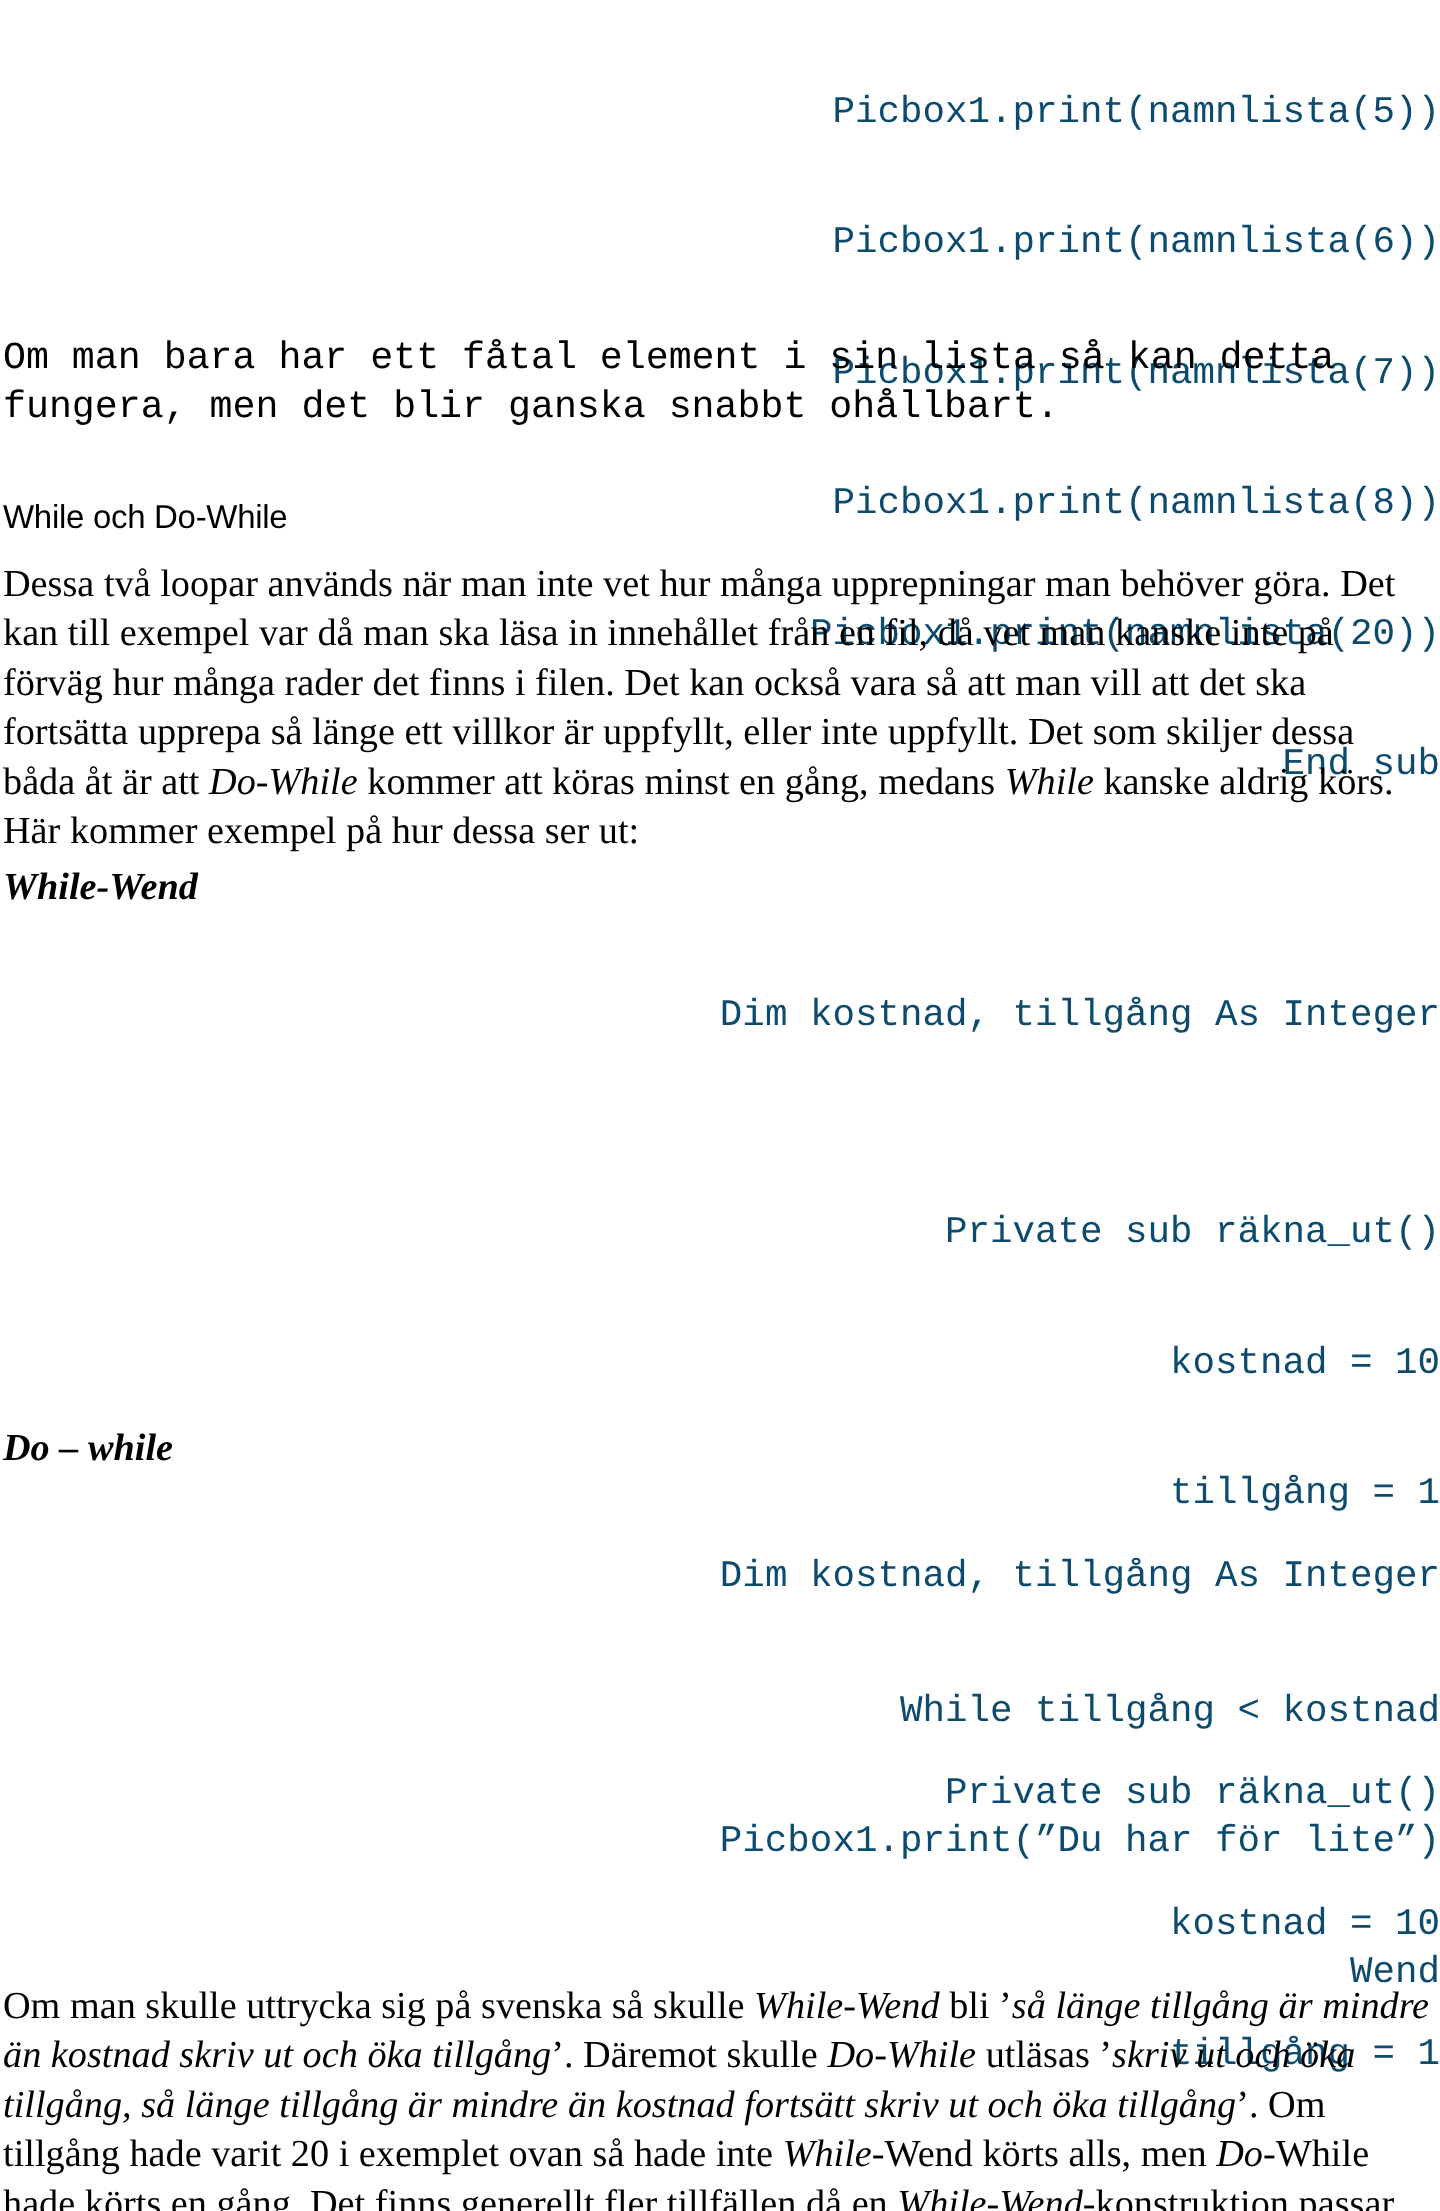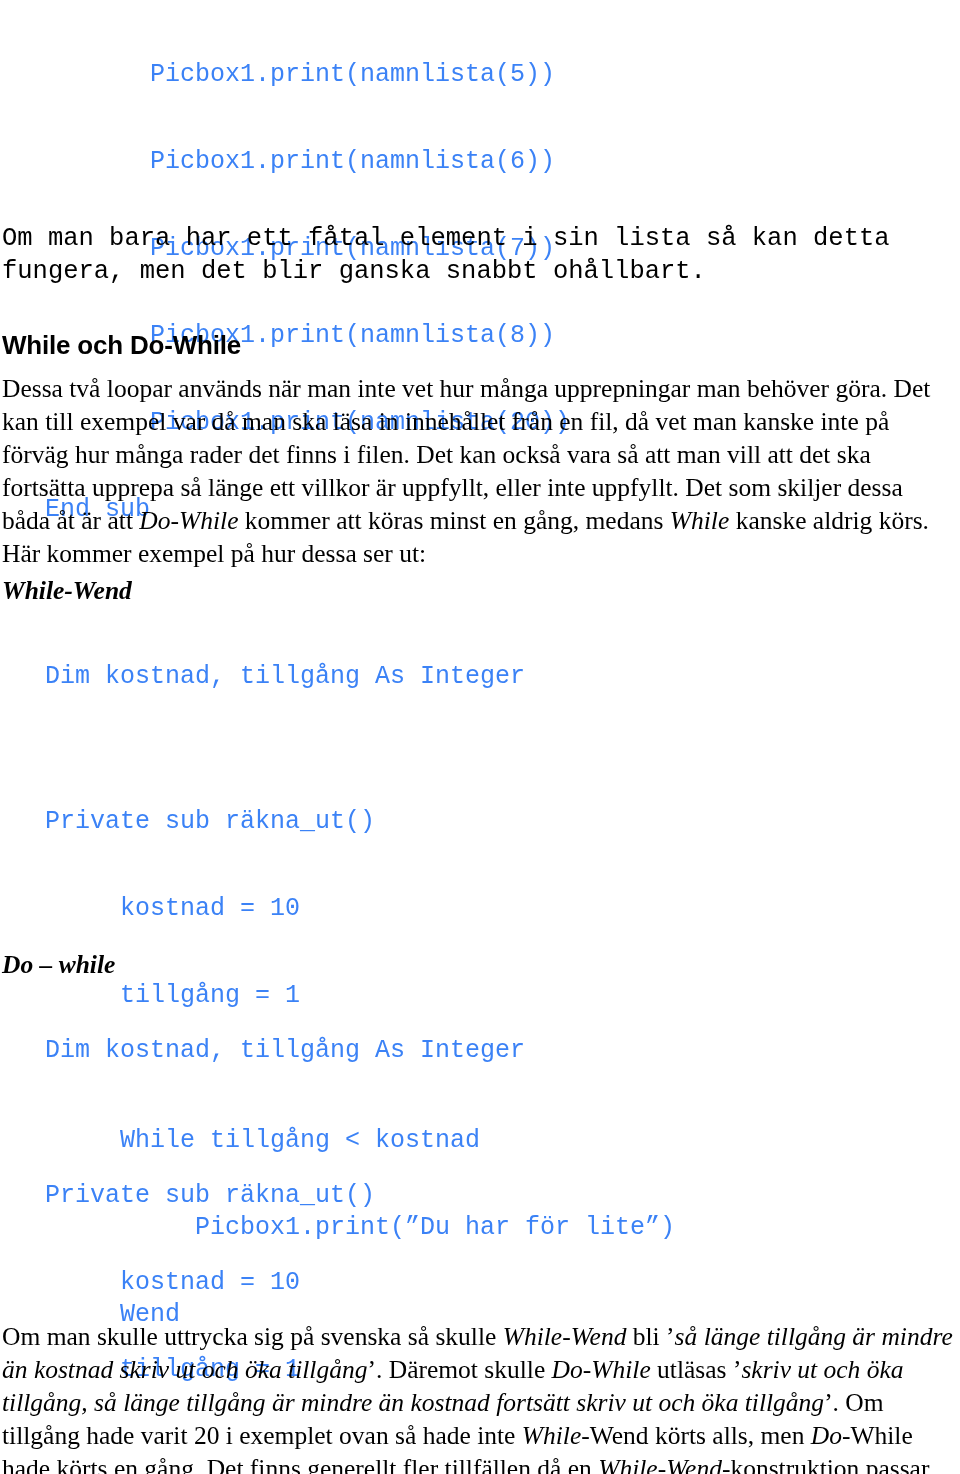--- a/index.html
+++ b/index.html
@@ -23,37 +23,38 @@
     height: 1474px;
   }
 
   
   .code {
     font-family: "Liberation Mono", "DejaVu Sans Mono", monospace;
     font-size: 25px;
     line-height: 29px;
     white-space: pre;
     letter-spacing: 0px;
-    color: #3b82f6;
+    color: #0c4a6e;
+    text-align: right;
   }
   .code-line { white-space: pre; }
 
   
   .prose {
     font-size: 25.5px;
     line-height: 33px;
     text-align: left;
     color: #000000;
   }
   .prose i, .it { font-style: italic; }
 
   .heading {
     font-family: "Liberation Sans", "DejaVu Sans", sans-serif;
-    font-weight: bold;
-    font-size: 26px;
+    font-weight: normal;
+    font-size: 22px;
     line-height: 30px;
     letter-spacing: -0.2px;
   }
 
   .label-it {
     font-style: italic;
     font-weight: bold;
     font-size: 25.5px;
     line-height: 30px;
     font-family: "Liberation Serif", "DejaVu Serif", serif;

